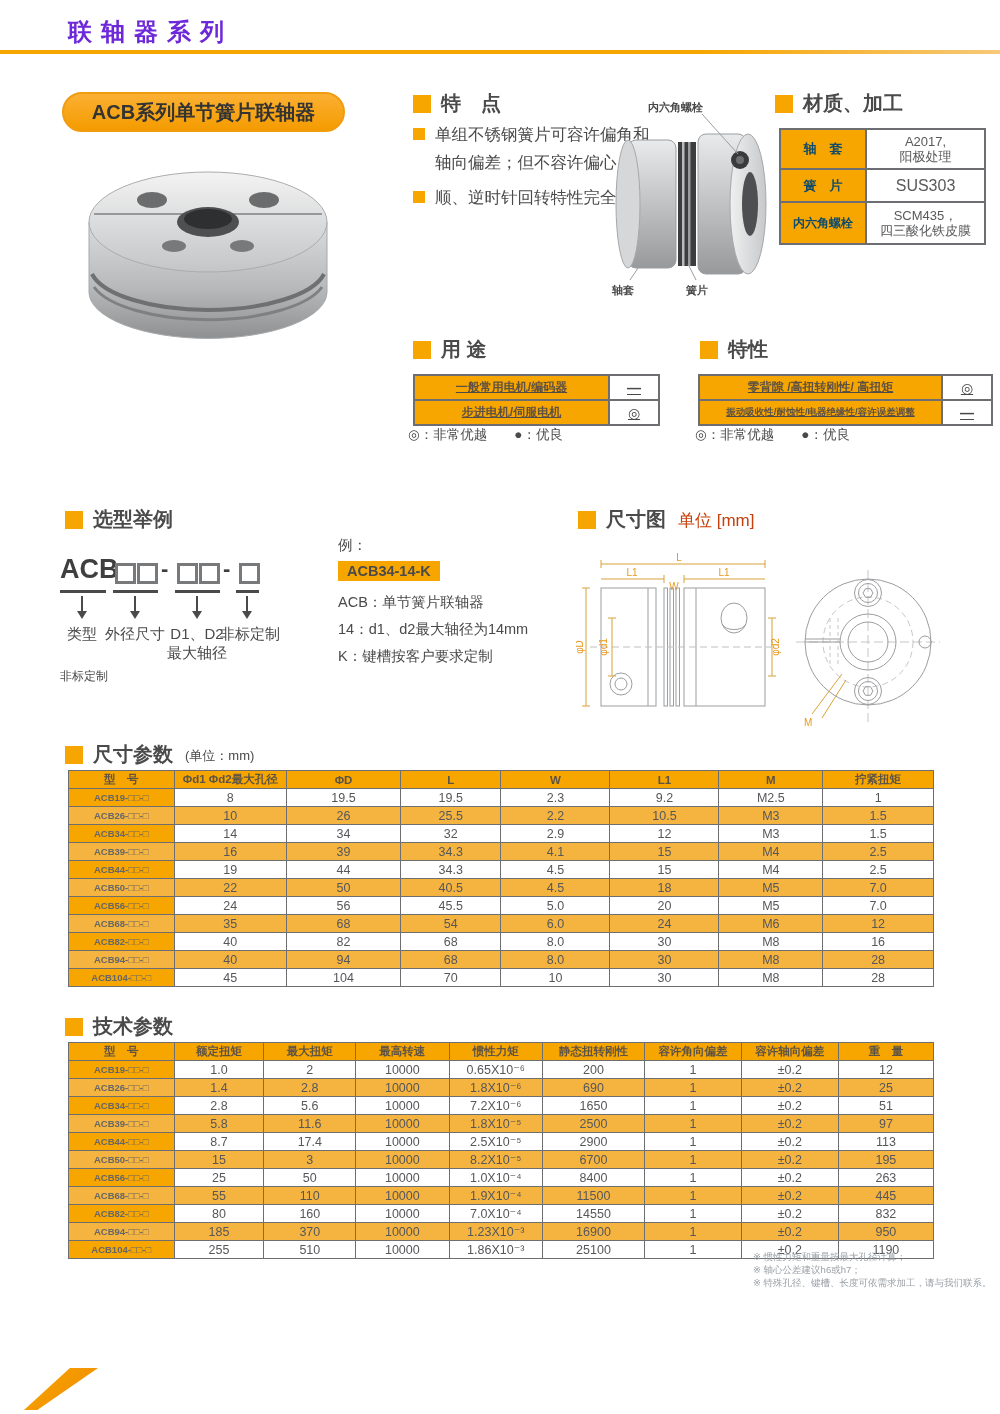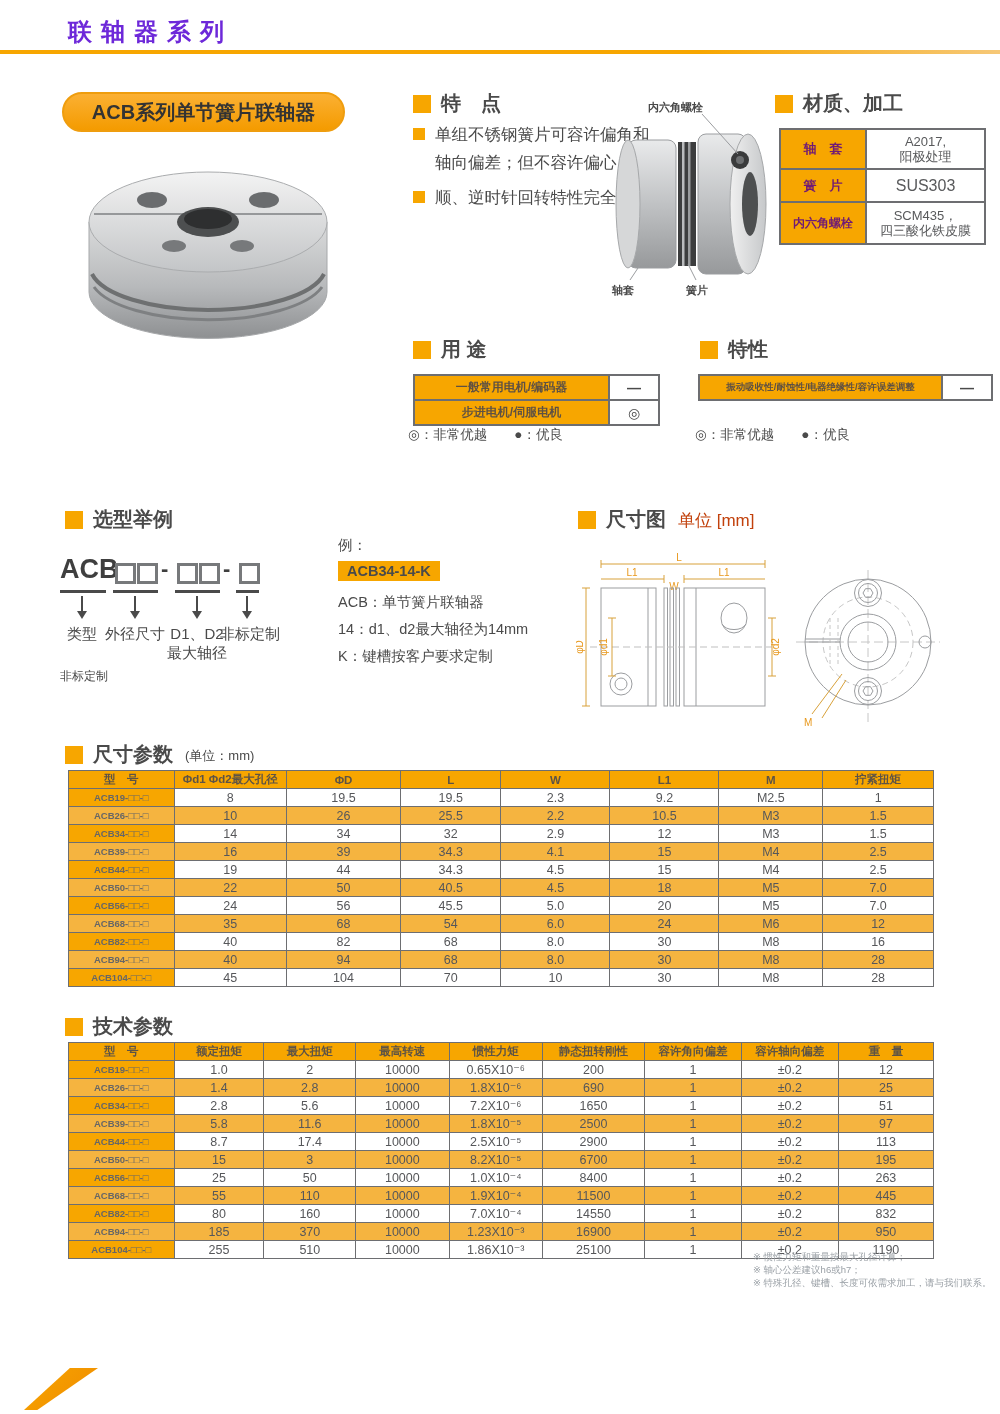--- a/index.html
+++ b/index.html
@@ -25,28 +25,28 @@
   
   .feat-list{left:413px;top:120px;width:238px;list-style:none;margin:0;padding:0;}
   .feat-list li{position:relative;padding-left:22px;margin-bottom:7px;
                 font-size:16.5px;line-height:28px;font-weight:500;color:#4a4a4a;}
   .fsq{position:absolute;left:0;top:8px;width:12px;height:12px;background:#F7A600;}
   .callout{font-size:11px;color:#4a4a4a;font-weight:bold;}
 
   
   .mat-table{left:779px;top:128px;width:207px;border-collapse:collapse;table-layout:fixed;}
   .mat-table td{border:2px solid #6d6e71;text-align:center;vertical-align:middle;}
-  .mat-label{width:82px;background:#F7A600;font-size:13px;font-weight:bold;color:#701a75;}
+  .mat-label{width:82px;background:#F7A600;font-size:13px;font-weight:bold;color:#0c4a6e;}
   .mat-label.small{font-size:12px;}
   .mat-value{background:#fff;font-size:13px;color:#58595B;white-space:pre-line;line-height:15px;}
   .mat-value.big{font-size:16px;}
   .mat-r1 td{height:36px;} .mat-r2 td{height:29px;} .mat-r3 td{height:38px;}
 
   
-  .mini-table{border-collapse:collapse;table-layout:fixed;}
+  .mini-table{border-collapse:collapse;table-layout:fixed;text-decoration:underline;}
   .mini-table td{border:2px solid #6d6e71;height:21px;text-align:center;vertical-align:middle;}
   .mt-label{background:#F7A600;font-size:12px;font-weight:bold;color:#5f5142;}
   .mt-label.tiny{font-size:9.5px;}
   .mt-mark{width:46px;background:#fff;font-size:14px;font-weight:bold;color:#4a4a4a;}
   .legend{font-size:13.5px;color:#4a4a4a;font-weight:500;}
 
   
   .sel-formula{left:60px;top:554px;width:260px;height:125px;}
   .sf-prefix{position:absolute;left:0;top:0;font-size:27px;font-weight:bold;color:#3f3f3f;}
   .sf-box{position:absolute;top:9px;width:15px;height:15px;border:3px solid #77797b;}
@@ -208,20 +208,24 @@
   </tbody>
     </table>
   <div class="abs legend" style="left:408px;top:426px">◎：非常优越　　●：优良</div>
 
   <div class="abs sec" style="left:700px;top:340px">
     <span class="sq"></span>
     <span class="sec-t">特性</span>
   </div>
   <table class="abs mini-table" style="left:698px;top:374px;width:295px">
     <tbody>
+        <tr>
+      <td class="mt-label">零背隙 /高扭转刚性/ 高扭矩</td>
+      <td class="mt-mark">◎</td>
+    </tr>
     <tr>
       <td class="mt-label tiny">振动吸收性/耐蚀性/电器绝缘性/容许误差调整</td>
       <td class="mt-mark">—</td>
     </tr>
   </tbody>
     </table>
   <div class="abs legend" style="left:695px;top:426px">◎：非常优越　　●：优良</div>
 
   <div class="abs sec" style="left:65px;top:510px">
     <span class="sq"></span>

